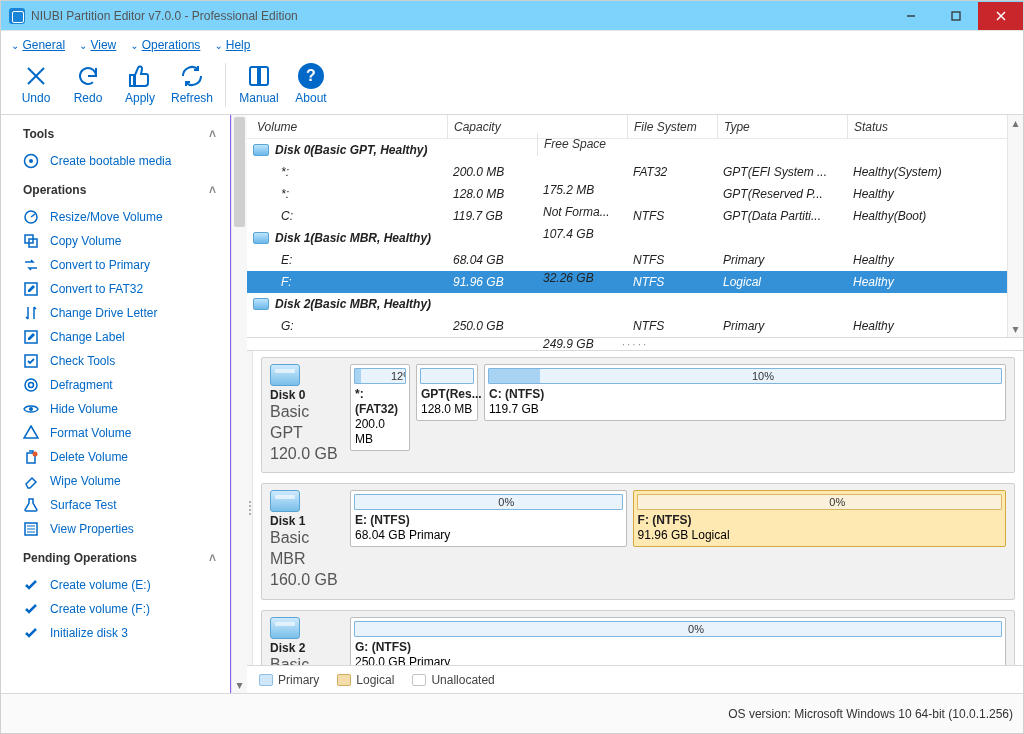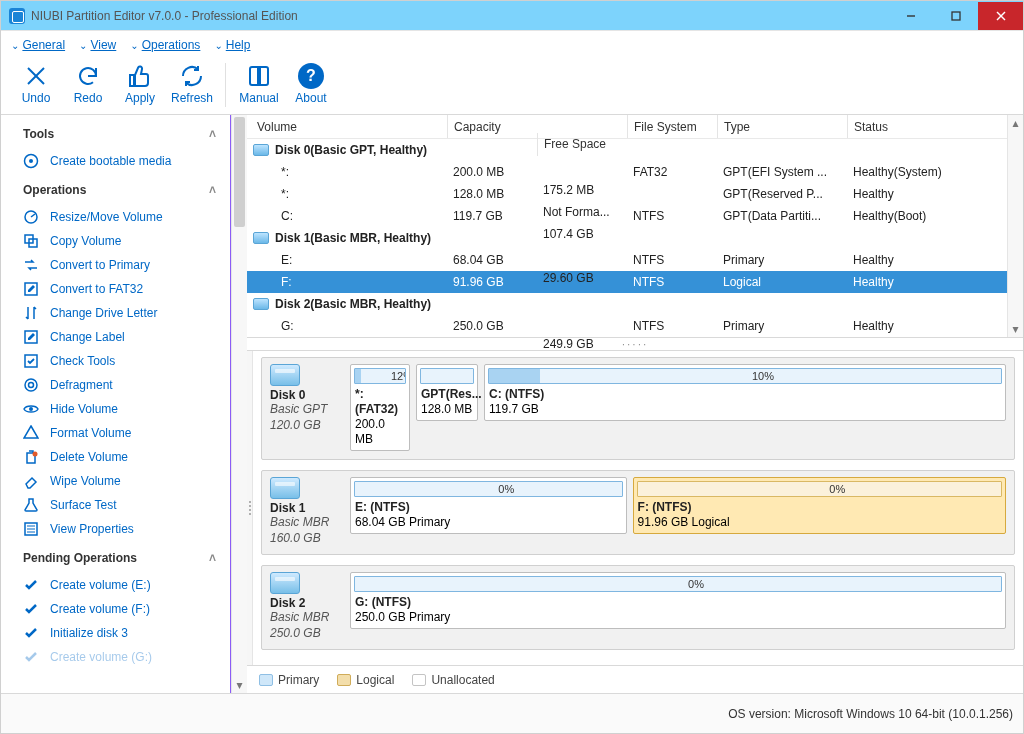--- a/index.html
+++ b/index.html
@@ -27,21 +27,21 @@
 .sidebar .sechead { font-weight:bold; color:#333; padding:10px 14px 8px 22px; display:flex; align-items:center;}
 .sidebar .sechead .expand { margin-left:auto; color:#888;}
 .sidebar .sitem { display:flex; align-items:center; gap:11px; padding:4px 14px 4px 22px; color:#0068c6; cursor:default;}
 .sidebar .sitem .sicon { width:16px; height:16px; flex:0 0 16px; display:flex;align-items:center;justify-content:center;}
 .sidebar .sitem .sicon svg{width:16px;height:16px;}
 .sidebar .check svg{stroke:#0068c6;stroke-width:2.5;fill:none;}
 .sbscroll { width:16px; border-left:1px solid #e5e5e5; background:#f7f7f7; position:relative;}
 .sbscroll .thumb{position:absolute;left:2px;right:2px;top:2px;height:110px;background:#cfcfcf;border-radius:2px;}
 .sbscroll .arrdn{position:absolute;left:0;right:0;bottom:0;height:16px;display:flex;align-items:center;justify-content:center;color:#777;}
 .content { flex:1; display:flex; flex-direction:column; min-width:0;}
-.table { width:100%; }
+.table { width:100%;font-style:italic; }
 .table .thead { display:flex; height:24px; align-items:center; background:#fff; border-bottom:1px solid #e9e9e9;}
 .table .thead .th { padding:0 6px; color:#333; border-left:1px solid #e4e4e4; height:100%; display:flex;align-items:center;}
 .table .thead .th:first-child{border-left:none; padding-left:10px;}
 .col-vol{width:200px;} .col-cap{width:90px;} .col-free{width:90px;margin-top:35px;} .col-fs{width:90px;} .col-type{width:130px;} .col-status{flex:1;}
 .table .tbody { }
 .table .diskrow { display:flex; align-items:center; height:22px; padding-left:6px;}
 .table .diskrow .diskico{width:16px;height:12px;background:linear-gradient(#bde4ff,#6bb8e8);border:1px solid #5aa5d6;border-radius:2px;margin-right:6px;}
 .table .diskrow b{font-weight:bold;color:#222;}
 .table .vrow { display:flex; align-items:center; height:22px; }
 .table .vrow .cell { padding:0 6px; color:#222; overflow:hidden;white-space:nowrap;text-overflow:ellipsis;}
@@ -53,21 +53,21 @@
 .contentscroll .dn{position:absolute;bottom:0;left:0;right:0;height:16px;display:flex;align-items:center;justify-content:center;color:#777;}
 .splitter{height:14px;border-top:1px solid #d9d9d9;border-bottom:1px solid #d9d9d9;display:flex;align-items:center;justify-content:center;color:#888;letter-spacing:2px;font-size:10px;}
 .splitterside{width:6px;display:flex;flex-direction:column;align-items:center;justify-content:center;gap:2px;border-right:1px solid #e5e5e5;background:#f6f6f6;}
 .splitterside span{width:2px;height:2px;background:#999;border-radius:50%;}
 .diskmaps{flex:1; overflow:auto; padding:6px 8px 4px 8px; background:#fff;}
 .diskcard{border:1px solid #d0d0d0; background:#f1f1f1; border-radius:2px; padding:6px 8px 8px 8px; margin-bottom:10px; display:flex; gap:8px;}
 .diskcard .dlabel{width:72px;}
 .diskcard .dlabel .dico{width:30px;height:22px;background:linear-gradient(#cfeaff,#78bfe8);border:1px solid #5aa5d6;border-radius:3px;margin-bottom:2px;position:relative;}
 .diskcard .dlabel .dico:after{content:"";position:absolute;left:4px;right:4px;top:4px;height:4px;background:#fff;border-radius:1px;opacity:.6;}
 .diskcard .dlabel .dname{font-weight:bold;color:#222;}
-.diskcard .dlabel .dsub{color:#555;font-size:12px; line-height:1.3;font-style:italic;}
+.diskcard .dlabel .dsub{color:#555;font-size:16px; line-height:1.3;}
 .diskcard .parts{flex:1; display:flex; gap:6px; flex-wrap:wrap; align-items:flex-start;}
 .partbox{border:1px solid #bdbdbd; background:#fff; border-radius:2px; display:flex; flex-direction:column; min-width:58px;}
 .partbox .bar{height:16px;margin:3px;border:1px solid;position:relative;border-radius:1px;overflow:hidden;}
 .partbox .bar.primary{border-color:#7fb6e0;background:#e8f3fc;}
 .partbox .bar.primary .fill{background:#a9d3f2;position:absolute;left:0;top:0;bottom:0;}
 .partbox .bar.logical{border-color:#d9b864;background:#fbf1db;}
 .partbox .bar .pct{position:absolute;left:0;right:0;text-align:center;font-size:11px;color:#333;line-height:14px;margin-left:36px;}
 .partbox .plabel{padding:0 4px 3px 4px; font-size:11px; line-height:1.25;}
 .partbox .plabel b{color:#222;}
 .partbox.sel{background:#ffe9b3;border-color:#d6a93e;}
@@ -347,28 +347,20 @@
         <span>Create volume (F:)</span>
       </div>
     <div class="sitem check">
         <span class="sicon">
           <svg viewBox="0 0 16 16">
             <path d="M3 8l3 3 7-7"></path>
           </svg>
         </span>
         <span>Initialize disk 3</span>
       </div>
-    <div class="sitem check" style="opacity:.35">
-        <span class="sicon">
-          <svg viewBox="0 0 16 16">
-            <path d="M3 8l3 3 7-7"></path>
-          </svg>
-        </span>
-        <span>Create volume (G:)</span>
-      </div>
   </div>
   <div class="sbscroll">
       <div class="thumb"></div>
       <div class="arrdn">▾</div>
     </div>
 
   <div class="content">
     <div class="tableflex">
       <div class="tableinner">
         <div class="table">
@@ -410,21 +402,21 @@
                 <div class="cell col-status">Healthy(Boot)</div>
               </div>
 
             <div class="diskrow">
                 <span class="diskico"></span>
                 <b>Disk 1(Basic MBR, Healthy)</b>
               </div>
             <div class="vrow">
                 <div class="cell vol col-vol">E:</div>
                 <div class="cell col-cap">68.04 GB</div>
-                <div class="cell col-free">29.60 GB</div>
+                <div class="cell col-free">32.26 GB</div>
                 <div class="cell col-fs">NTFS</div>
                 <div class="cell col-type">Primary</div>
                 <div class="cell col-status">Healthy</div>
               </div>
             <div class="vrow selected">
                 <div class="cell vol col-vol">F:</div>
                 <div class="cell col-cap">91.96 GB</div>
                 <div class="cell col-free">91.89 GB</div>
                 <div class="cell col-fs">NTFS</div>
                 <div class="cell col-type">Logical</div>

